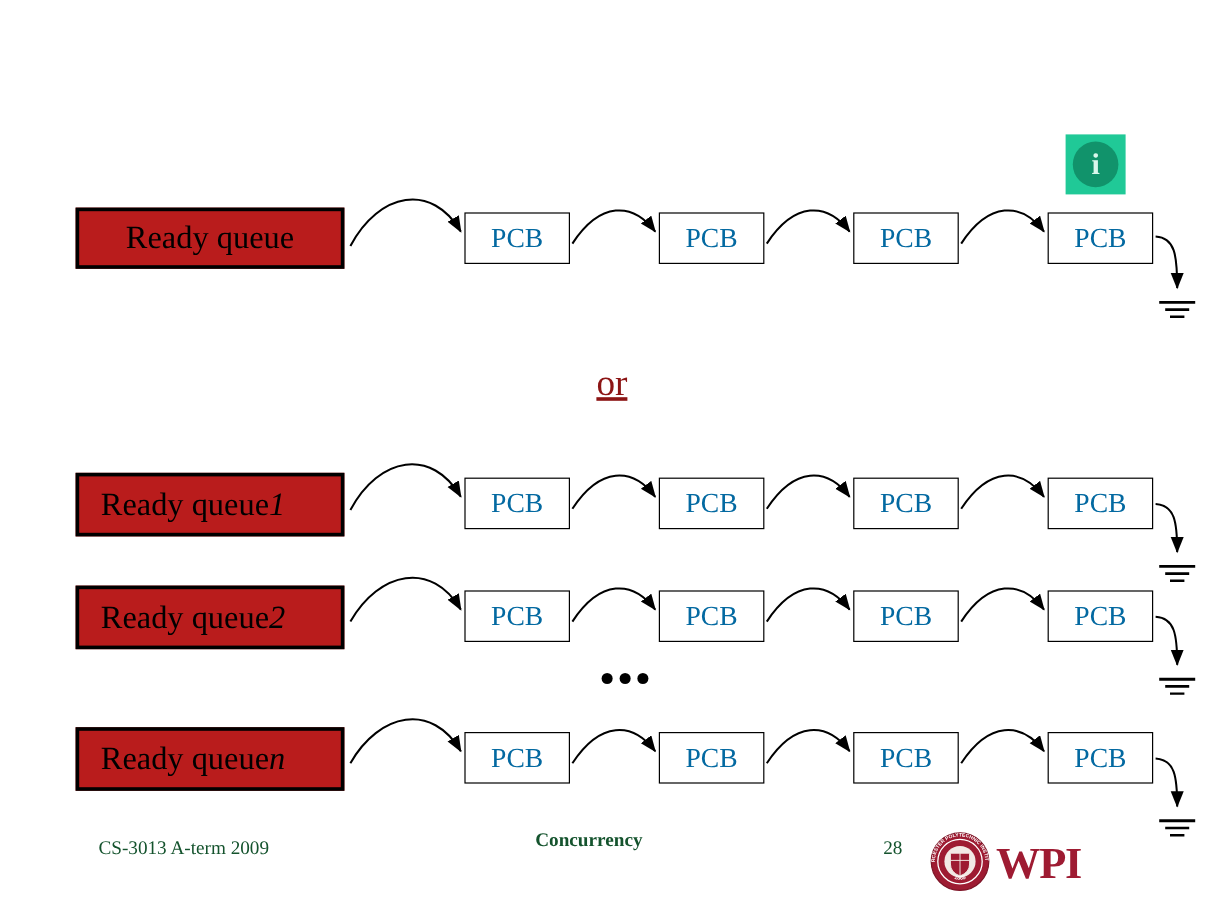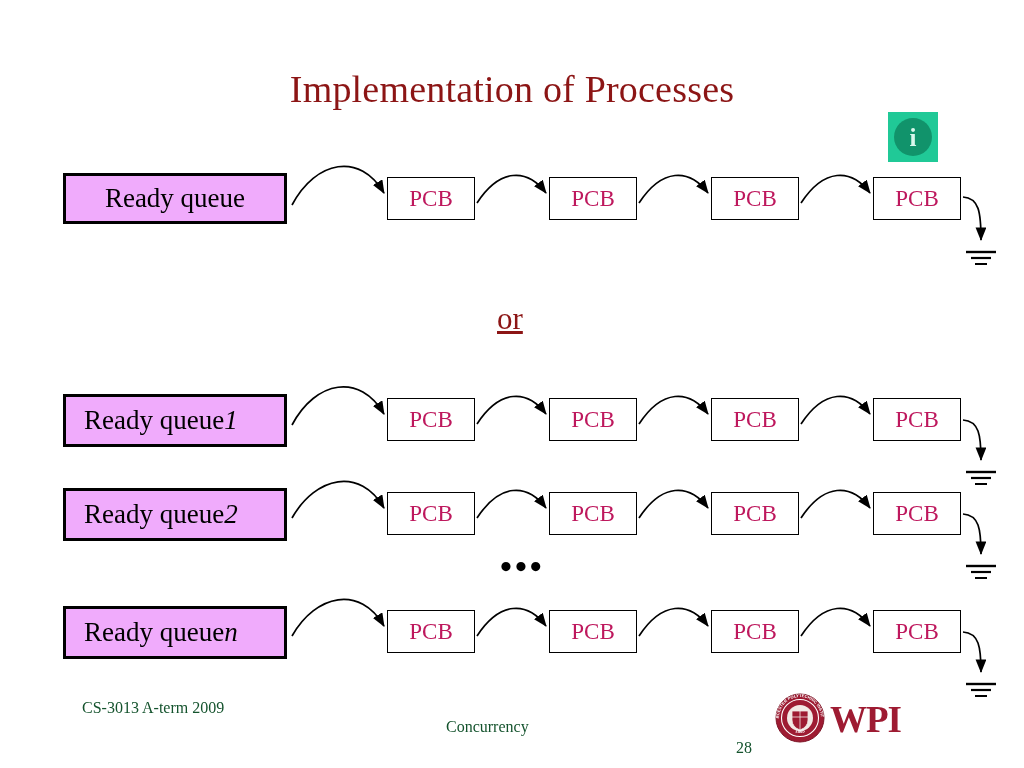--- a/index.html
+++ b/index.html
@@ -61,21 +61,21 @@
     color: #000000;
     letter-spacing: 3px;
     font-family: "Liberation Serif", "DejaVu Serif", serif;
   }
 
   
   .qbox {
     position: absolute;
     box-sizing: border-box;
     border: 3px solid #000000;
-    background: #f0abfc;
+    background: #b91c1c;
     display: flex;
     align-items: center;
     padding-left: 18px;
     font-size: 27px;
     color: #000000;
     white-space: nowrap;
     font-family: "Liberation Serif", "DejaVu Serif", serif;
   }
   .qbox.centered {
     padding-left: 0;
@@ -86,21 +86,21 @@
   }
   .pcbbox {
     position: absolute;
     box-sizing: border-box;
     border: 1.6px solid #000000;
     background: #ffffff;
     display: flex;
     align-items: center;
     justify-content: center;
     font-size: 23px;
-    color: #be185d;
+    color: #0369a1;
     font-family: "Liberation Serif", "DejaVu Serif", serif;
   }
 
   
   .info-icon {
     position: absolute;
     left: 888px;
     top: 112px;
     width: 50px;
     height: 50px;
@@ -126,22 +126,22 @@
 
   
   .footer-text {
     position: absolute;
     font-size: 16px;
     color: #14532d;
     font-family: "Liberation Serif", "DejaVu Serif", serif;
     white-space: nowrap;
   }
   #footer-left  { left: 82px;  top: 699px; }
-  #footer-mid   { left: 446px; top: 718px; }
-  #footer-page  { left: 736px; top: 699px; margin-top: 40px; }
+  #footer-mid   { left: 446px; top: 692px; font-weight: bold; }
+  #footer-page  { left: 736px; top: 699px; }
 
   .wpi-logo {
     position: absolute;
     left: 772px;
     top: 688px;
     width: 152px;
     height: 60px;
   }
 </style>
 </head>
@@ -203,21 +203,20 @@
       <path d="M801,636 C824,601 851,601 870,626" fill="none" stroke="#000000" stroke-width="1.7" marker-end="url(#arrowhead)"></path>
       <path d="M963,632 C979,633 981,647 981,672" fill="none" stroke="#000000" stroke-width="1.7" marker-end="url(#arrowhead)"></path>
       <g>
         <line x1="966" y1="684" x2="996" y2="684" stroke="#000000" stroke-width="2.4"></line>
         <line x1="971" y1="690" x2="991" y2="690" stroke="#000000" stroke-width="2.2"></line>
         <line x1="975" y1="696" x2="987" y2="696" stroke="#000000" stroke-width="2"></line>
       </g>
     </g>
   </svg>
 
-  <div class="slide-title">Implementation of Processes</div>
 
   <div class="info-icon">
     <div class="disc">i</div>
   </div>
 
   <div class="qbox centered" style="left:63px; top:173px; width:224px; height:51px;">
     <span>Ready queue</span>
       <span class="suffix"></span>
   </div>
   <div class="pcbbox" style="left:387px; top:177px; width:88px; height:43px;">PCB</div>

